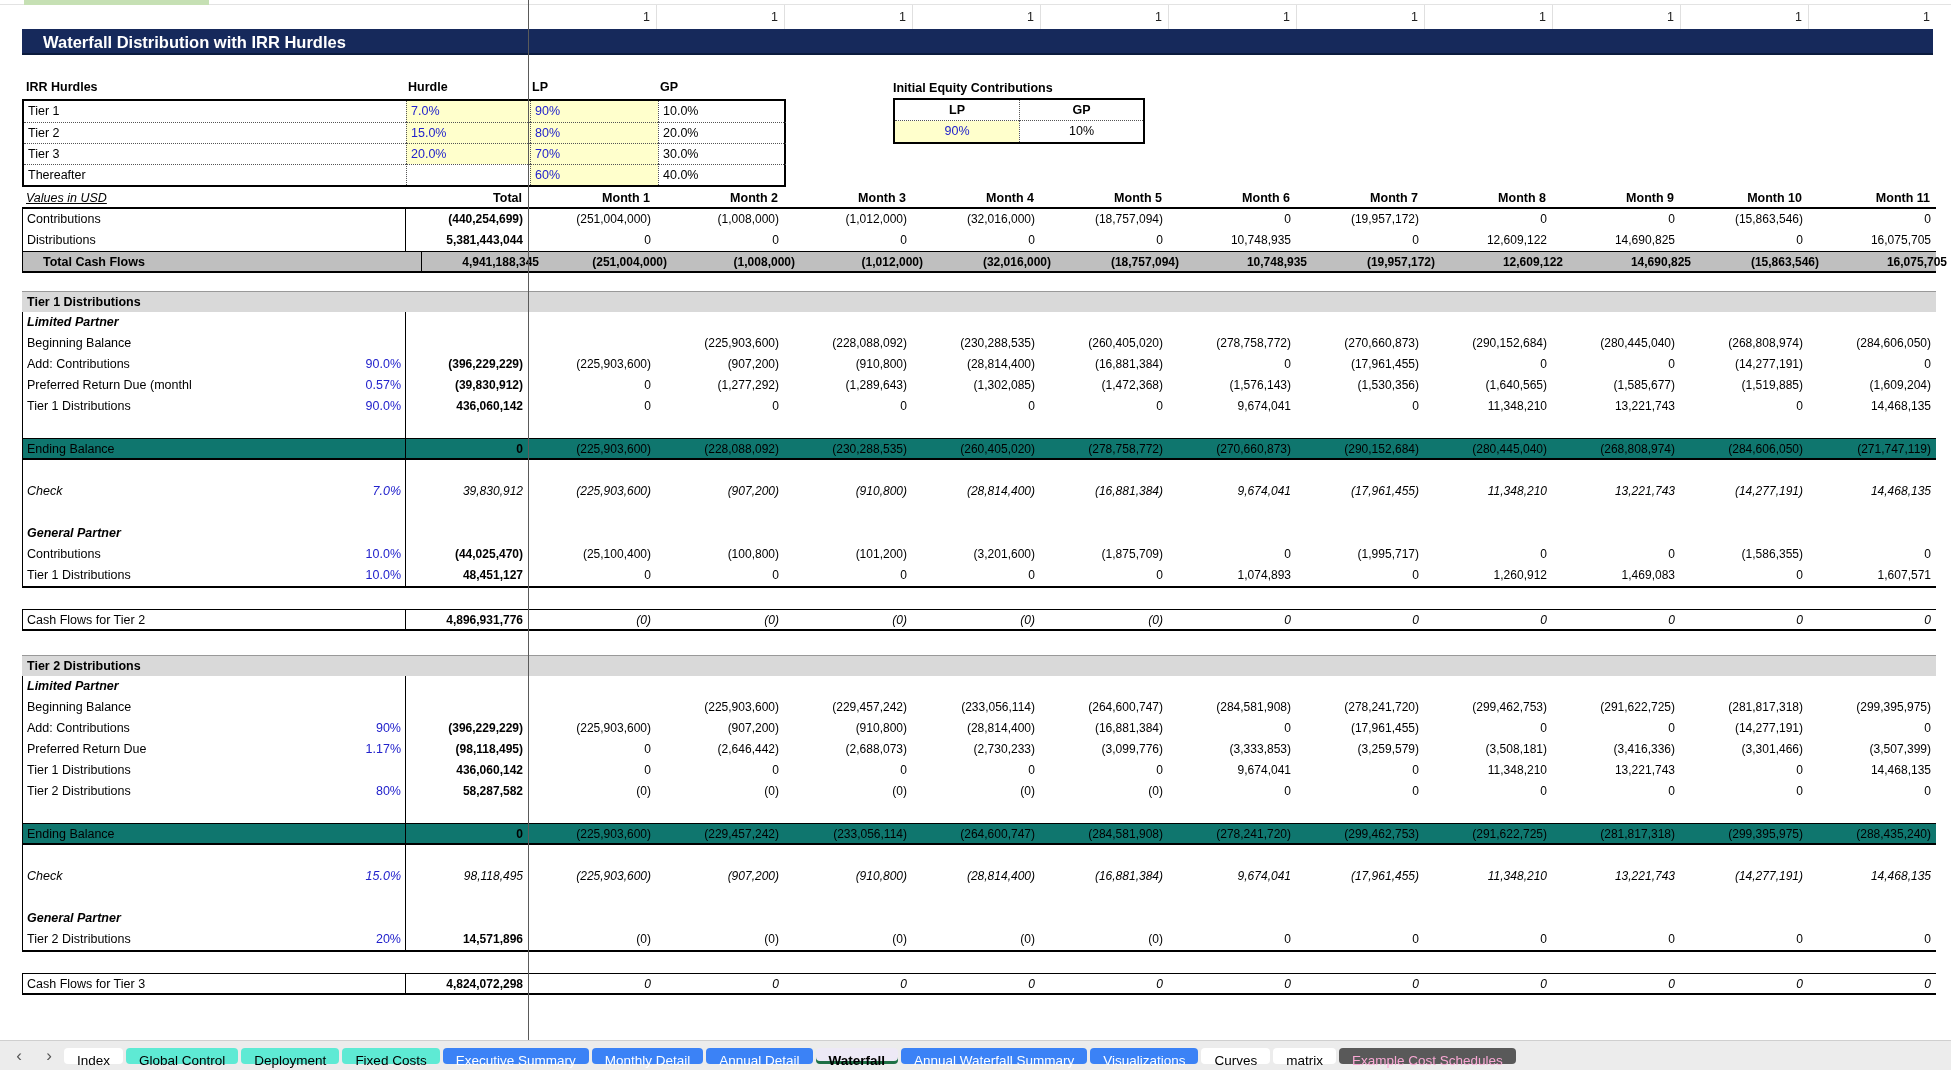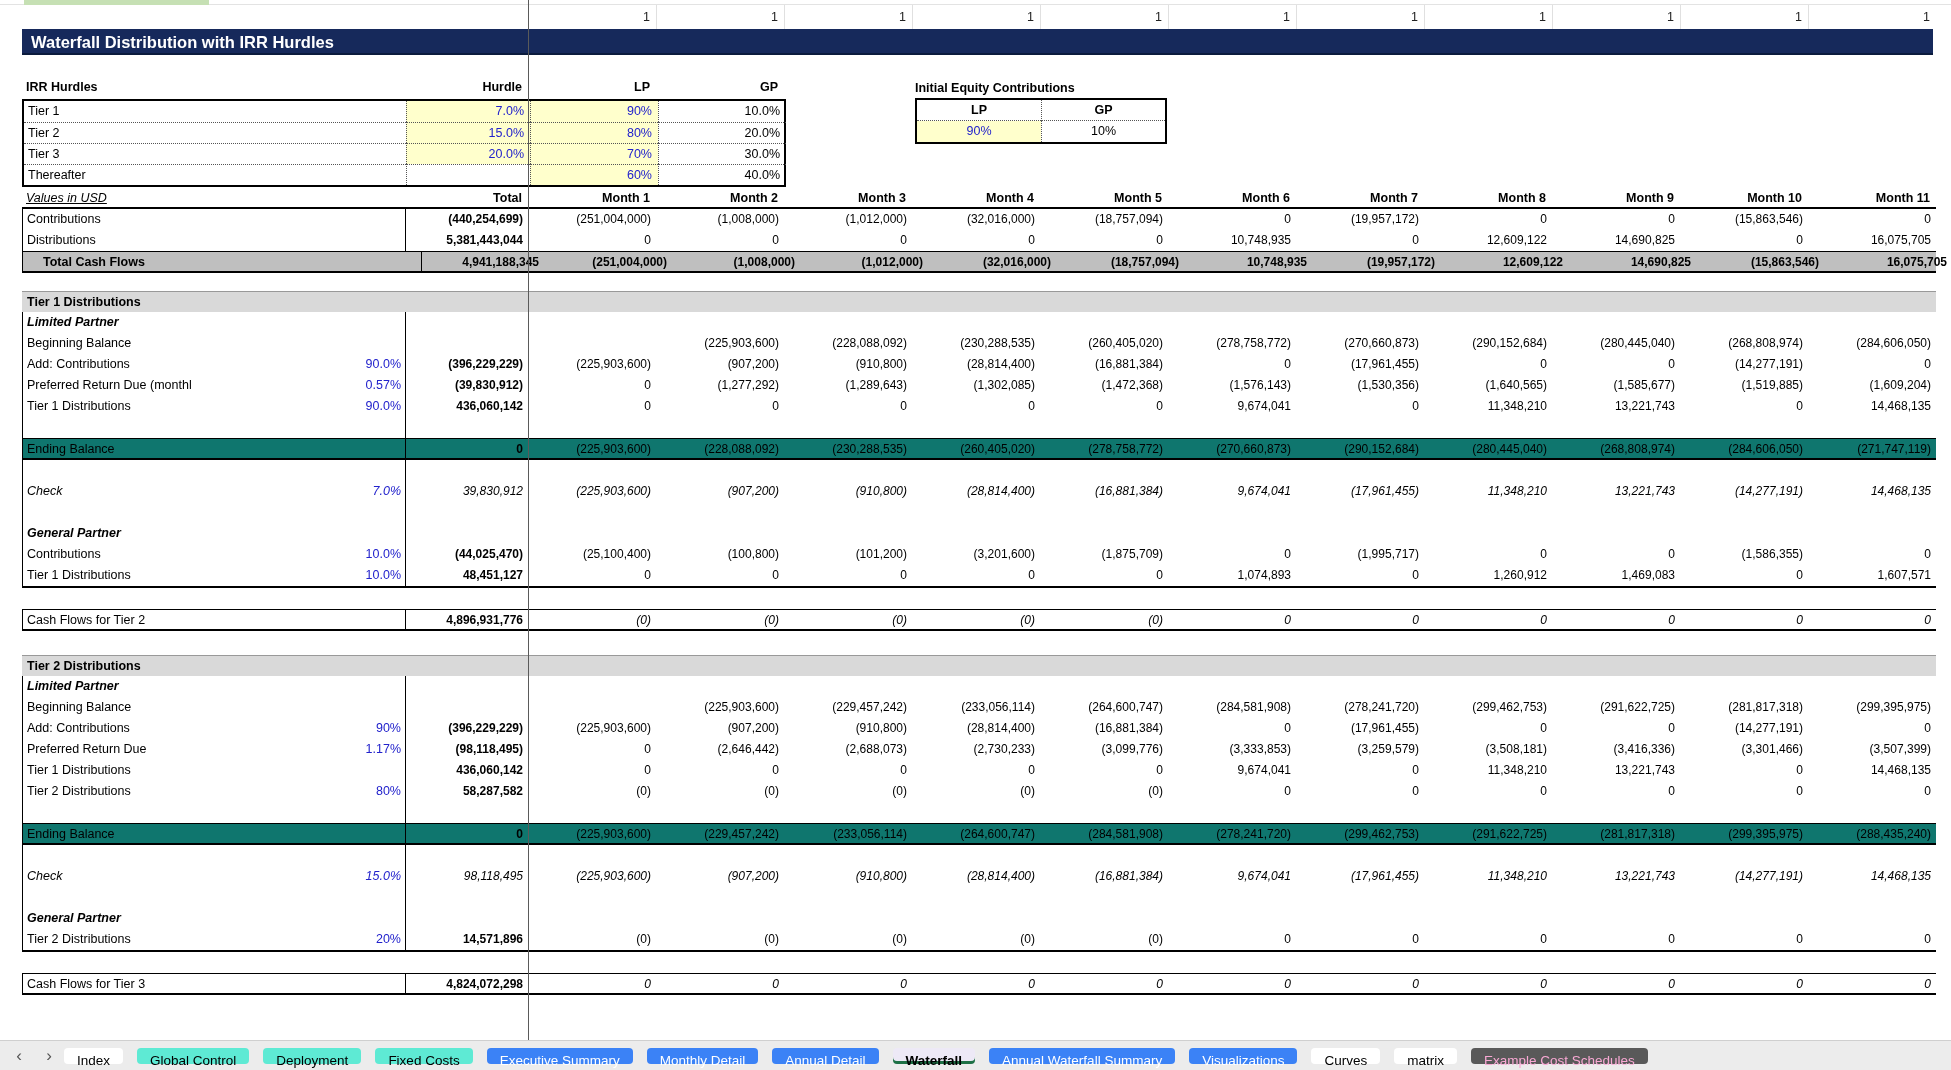--- a/index.html
+++ b/index.html
@@ -14,37 +14,37 @@
   .c-lbl { display:flex; justify-content:space-between; padding:0 4px 0 4px; overflow:hidden; white-space:nowrap; font-size:12.5px; }
   .c-num { text-align:right; padding-right:6px; white-space:nowrap; overflow:hidden; }
   .pct { color:#2222CC; }
 
   
   .topstrip { height:5px; position:relative; border-bottom:1px solid #E3E3E3; }
   .greencell { position:absolute; left:24px; top:0; width:185px; height:5px; background:#C6E0B4; }
   .ones { height:24px; line-height:24px; font-size:12.5px; margin-left:22px; }
   .ones .c-num { border-left:1px solid #E0E0E0; color:#222; }
 
-  .titlebar { height:26px; line-height:26px; background:#16295B; color:#fff; font-weight:bold; font-size:16.5px; margin-left:22px; width:1911px; padding-left:9px; border-bottom:2px solid #0B1B3D; }
+  .titlebar { height:26px; line-height:26px; background:#16295B; color:#fff; font-weight:bold; font-size:16.5px; margin-left:22px; width:1911px; padding-left:21px; border-bottom:2px solid #0B1B3D; }
 
   .sp22 { height:22px; } .sp18 { height:18px; } .sp21 { height:21px; } .sp24 { height:24px; }
 
   
   .irrwrap { margin-left:22px; width:1914px; }
   .irr-head { display:grid; grid-template-columns:382px 124px 128px 128px; height:22px; line-height:22px; font-size:12.5px; font-weight:bold; }
   .irr-table { display:grid; grid-template-columns:382px 124px 128px 128px; width:764px; border:2px solid #000; }
   .irr-cell { height:21px; line-height:21px; font-size:12.5px; padding:0 6px 0 4px; white-space:nowrap; }
-  .irr-cell.num { text-align:right; }
+  .irr-cell.num { }
   .irr-cell.yellow { background:#FFFFCC; }
   .irr-cell.blue { color:#2222CC; }
   .irr-cell.dot { border-left:1px dotted #555; }
   .irr-row-sep { border-top:1px dotted #555; }
 
   
-  .equity { position:absolute; left:915px; top:78px; width:252px; }
+  .equity { position:absolute; left:893px; top:78px; width:252px; }
   .eq-title { font-weight:bold; font-size:12.5px; height:20px; line-height:20px; }
   .eq-box { border:2px solid #000; display:grid; grid-template-columns:124px 124px; }
   .eq-cell { height:21px; line-height:21px; text-align:center; font-size:12.5px; }
   .eq-cell.h { font-weight:bold; border-bottom:1px dotted #555; }
   .eq-cell.gp { border-left:1px dotted #555; }
   .eq-cell.yellow { background:#FFFFCC; color:#2222CC; }
 
   
   .daterow { margin-left:22px; height:21px; line-height:21px; font-size:12px; }
   .monthrow { margin-left:22px; height:22px; line-height:22px; font-size:12.5px; font-weight:bold; border-bottom:2px solid #000; width:1914px; }
@@ -62,21 +62,21 @@
   .t-subhead .c-lbl { font-weight:bold; font-style:italic; }
   .t-cashrow { border-top:1px solid #000; border-bottom:2px solid #000; height:22px; line-height:20px; }
   .t-cashrow .c-num:not(.c-total) { font-style:italic; }
   .band { background:#D9D9D9; font-weight:bold; font-size:12.5px; padding-left:5px; margin-left:22px; width:1914px; border-top:1px solid #999; }
 
   .freeze { position:absolute; left:528px; top:0; width:1px; height:1040px; background:#5A5A5A; z-index:6; }
 
   
   .tabbar { height:30px; background:#ECECEC; border-top:1px solid #CFCFCF; display:flex; align-items:center; padding-left:4px; }
   .nav-arrow { color:#555; font-size:17px; width:30px; text-align:center; cursor:default; }
-  .tab { height:16px; line-height:26px; padding:0 13px; margin-right:14px; border-radius:4px; font-size:13.5px; white-space:nowrap; }
+  .tab { height:16px; line-height:26px; padding:0 13px; margin-right:3px; border-radius:4px; font-size:13.5px; white-space:nowrap; }
   .tw { background:#FFFFFF; color:#000; }
   .ty { background:#5eead4; color:#000; }
   .tp { background:#3b82f6; color:#fff; }
   .td { background:#595959; color:#f9a8d4; }
   .ta { background:#EDE9F6; color:#000; font-weight:600; box-shadow:inset 0 -3px 0 #1E7145; }
 </style>
 </head>
 <body>
 
 <div class="sheet">

